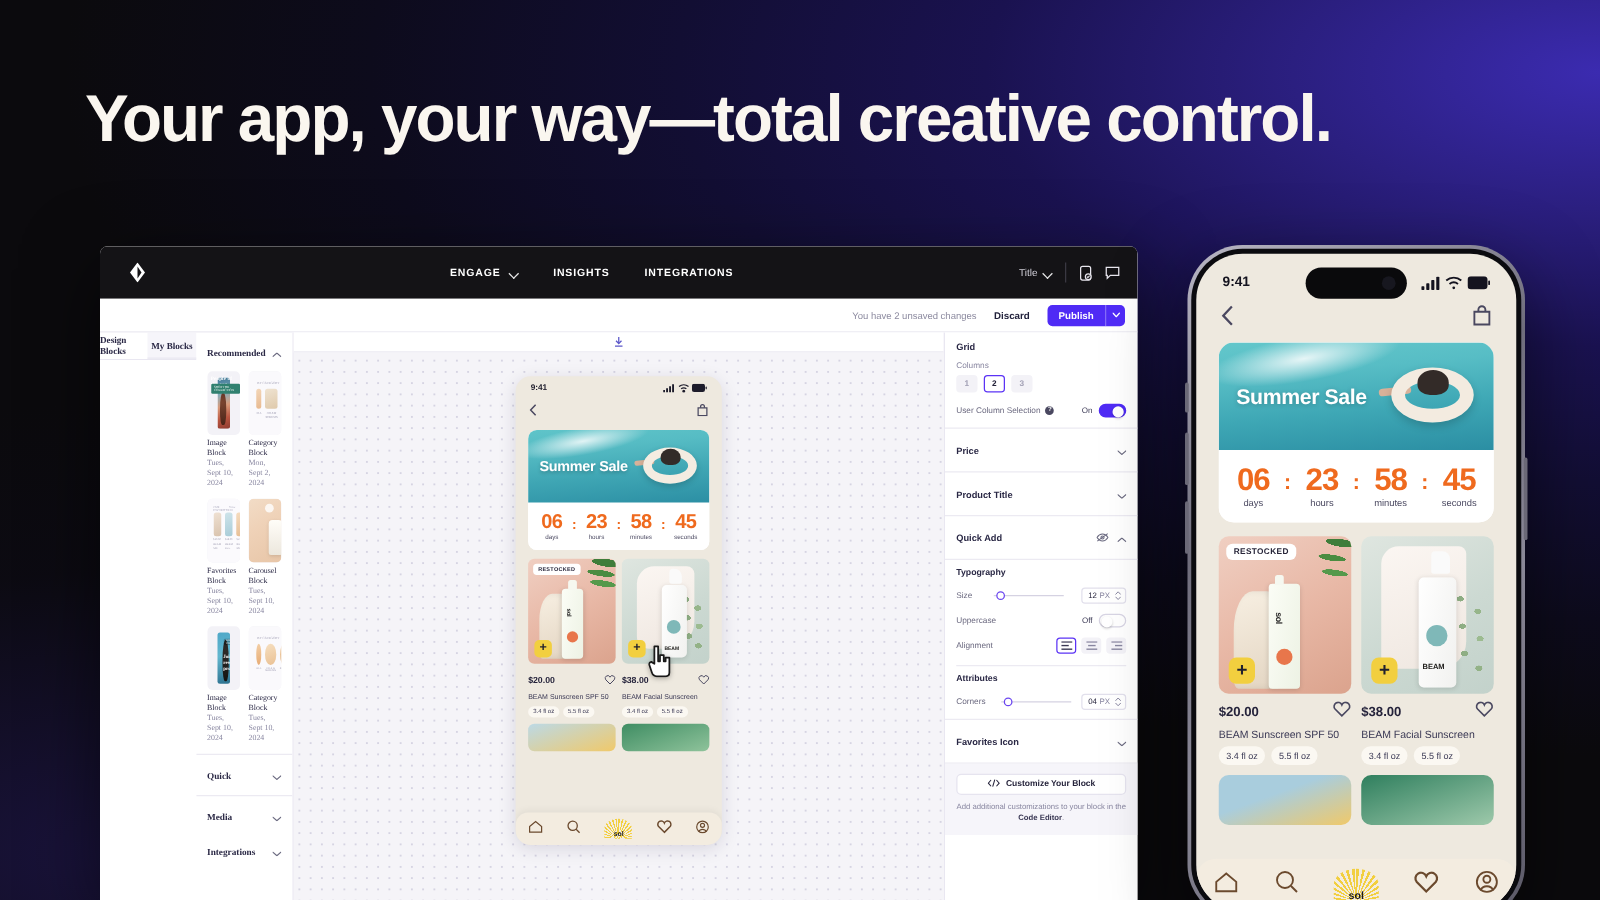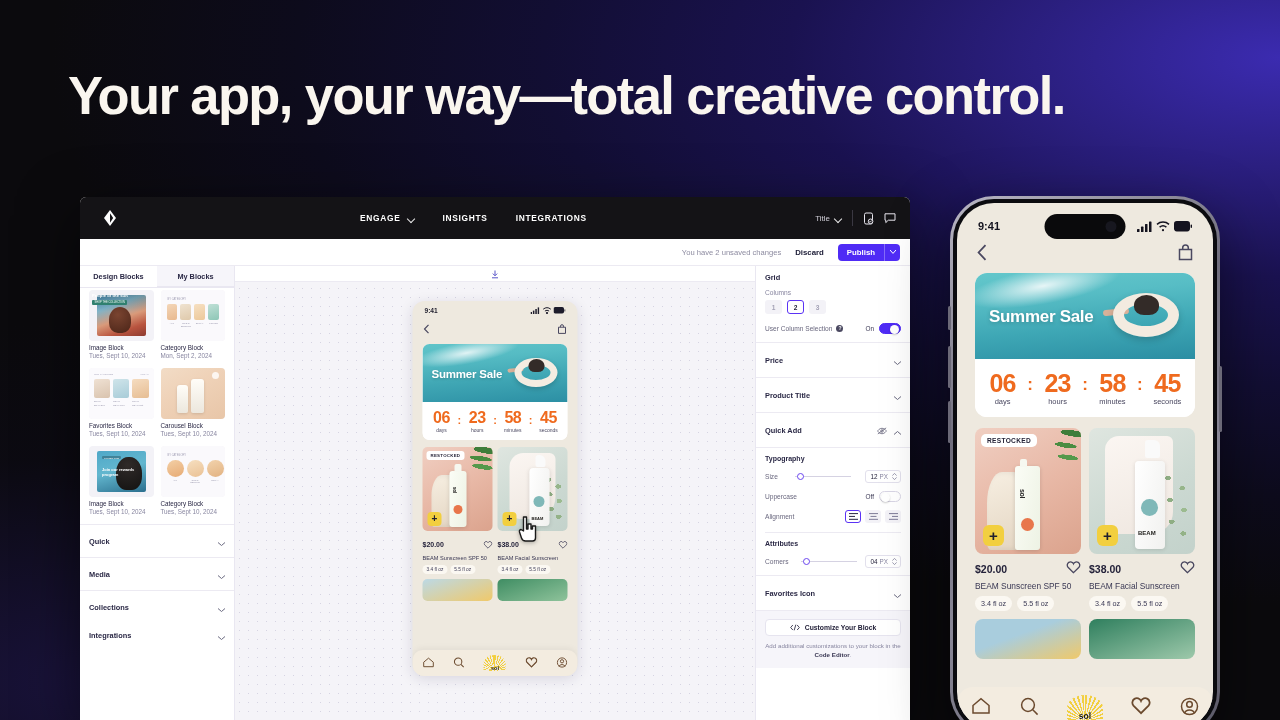--- a/index.html
+++ b/index.html
@@ -111,21 +111,21 @@
   .btn-publish .lbl { font-size: 7.8px; font-weight: 700; color: #fff; padding: 4px 9px; }
   .btn-publish .split { width: 1px; background: rgba(255,255,255,.3); }
   .btn-publish .cd { width: 15px; display: flex; align-items: center; justify-content: center; }
 
   
   .app-body { display: flex; height: 454px; }
 
   
   .sidebar {
     width: 155px; background: #fff; border-right: 1px solid #e9e7f1;
-    display: flex; flex-direction: column;
+    display: flex; flex-direction: row; font-family: Liberation Serif, serif;
   }
   .sb-tabs { display: flex; height: 22px; border-bottom: 1px solid #e9e7f1; }
   .sb-tab {
     flex: 1; display: flex; align-items: center; justify-content: center;
     font-size: 7.3px; font-weight: 700; color: #2a2845; background: #f6f5fa;
     border-bottom: 1px solid #e9e7f1;
   }
   .sb-tab.active { background: #fff; border-bottom: 1px solid #fff; }
   .sb-scroll { flex: 1; overflow: hidden; position: relative; }
   .sect-head {
@@ -518,20 +518,28 @@
   </div>
 
   <div class="app-body">
 
     <div class="sidebar">
       <div class="sb-tabs">
         <div class="sb-tab active">Design Blocks</div>
         <div class="sb-tab">My Blocks</div>
       </div>
       <div class="sb-scroll">
+        <div class="sect-head">
+          <span class="sect-title">Recommended</span>
+          <span>
+            <svg width="7" height="4" viewBox="0 0 7 4">
+                <path d="M0 3.5 L3.5 .5 L7 3.5" stroke="#6b6a80" stroke-width="1" fill="none"></path>
+              </svg>
+          </span>
+        </div>
 
         <div class="grid2">
 
           <div class="block-card">
             <div class="thumb">
               <div class="th-img1"></div>
               <span class="th-tag">People of the sun</span>
               <span class="th-tag2">SHOP THE COLLECTION</span>
             </div>
             <div class="bt">Image Block</div>
@@ -649,26 +657,20 @@
           <span><svg width="7" height="4" viewBox="0 0 7 4">
                 <path d="M0 .5 L3.5 3.5 L7 .5" stroke="#6b6a80" stroke-width="1" fill="none"></path>
               </svg></span>
         </div>
         <div class="acc-row">
           <span class="acc-label">Media</span>
           <span><svg width="7" height="4" viewBox="0 0 7 4">
                 <path d="M0 .5 L3.5 3.5 L7 .5" stroke="#6b6a80" stroke-width="1" fill="none"></path>
               </svg></span>
         </div>
-        <div class="acc-row">
-          <span class="acc-label">Collections</span>
-          <span><svg width="7" height="4" viewBox="0 0 7 4">
-                <path d="M0 .5 L3.5 3.5 L7 .5" stroke="#6b6a80" stroke-width="1" fill="none"></path>
-              </svg></span>
-        </div>
         <div class="acc-row tight">
           <span class="acc-label">Integrations</span>
           <span><svg width="7" height="4" viewBox="0 0 7 4">
                 <path d="M0 .5 L3.5 3.5 L7 .5" stroke="#6b6a80" stroke-width="1" fill="none"></path>
               </svg></span>
         </div>
       </div>
     </div>
 
     <div class="canvas">

